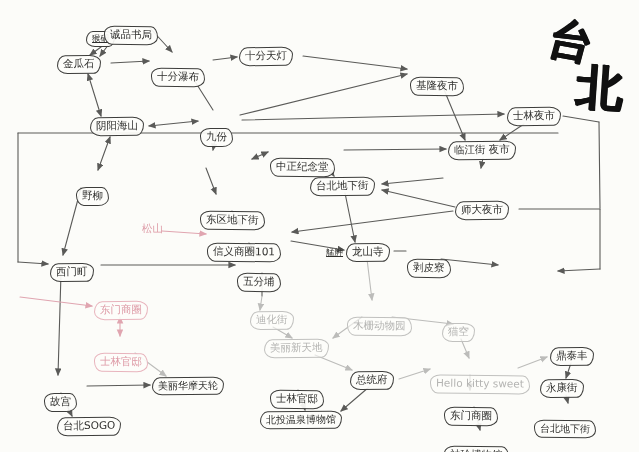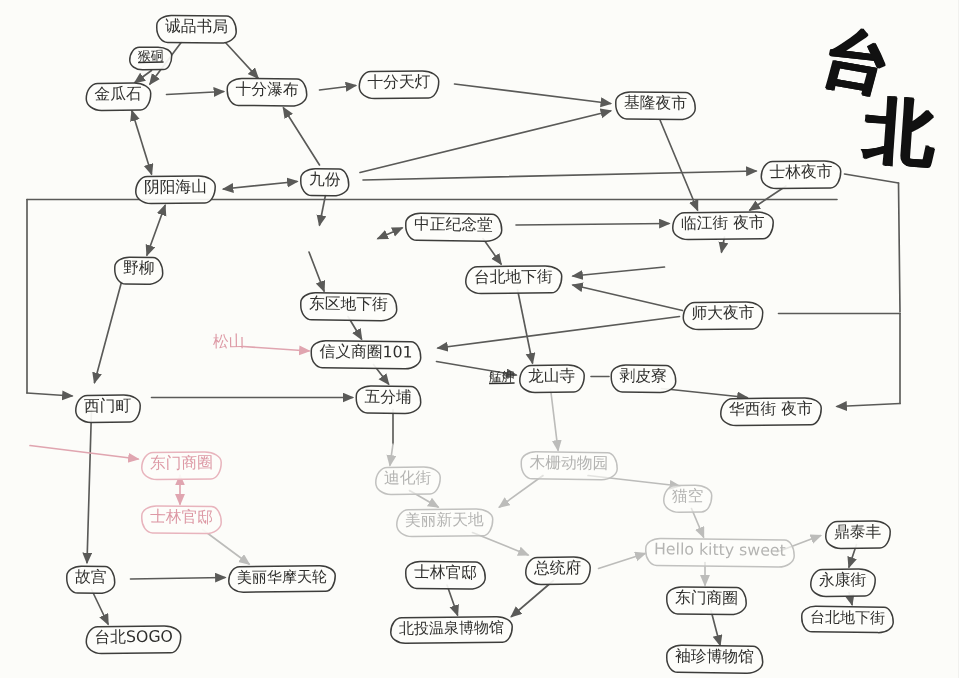--- a/index.html
+++ b/index.html
@@ -15,21 +15,21 @@
   .ep{stroke:#e0a5b0;stroke-width:1.1;}
   .node{
     position:absolute;
     border:1.5px solid #3d3d3b;
     border-radius:10px 14px 9px 13px / 13px 9px 14px 10px;
     padding:1px 5px 2px;
     font-size:10.5px;line-height:1.3;
     color:#2f2f2d;background:rgba(253,253,250,.92);
     white-space:nowrap;transform:rotate(-0.6deg);
   }
-  .node.alt{transform:rotate(0.7deg);border-radius:13px 9px 14px 10px / 9px 14px 10px 13px;}
+  .node.alt{transform:rotate(0.7deg);border-radius:13px 9px 14px 10px / 9px 14px 10px 13px;margin-top:16px;}
   .node.g{border-color:#c1c1bf;color:#b4b4b2;background:rgba(253,253,250,.6);}
   .node.p{border-color:#e8b4bd;color:#dd99a5;}
   .node.plain{border:none;background:transparent;padding:0 2px;}
   .node.tiny{font-size:8.5px;text-decoration:underline;}
   .node.small{font-size:10px;}
   .title-char{
     position:absolute;font-family:"DejaVu Serif",serif;font-weight:bold;color:#111;
     text-shadow:0.7px 0 #111,-0.7px 0 #111,0 0.7px #111,1px 0.8px #111;
   }
   .c1{left:549px;top:12px;font-size:44px;transform:rotate(10deg) skewX(-5deg);}
@@ -140,21 +140,20 @@
   <div class="node" style="left:310px;top:177px">台北地下街</div>
   <div class="node alt" style="left:200px;top:195px">东区地下街</div>
   <div class="node" style="left:455px;top:201px">师大夜市</div>
   <div class="node p plain" style="left:140px;top:222px">松山</div>
   <div class="node alt" style="left:207px;top:227px">信义商圈101</div>
   <div class="node plain tiny" style="left:324px;top:247px">艋舺</div>
   <div class="node" style="left:346px;top:243px">龙山寺</div>
   <div class="node alt" style="left:407px;top:243px">剥皮寮</div>
   <div class="node" style="left:50px;top:263px">西门町</div>
   <div class="node alt" style="left:237px;top:257px">五分埔</div>
-  <div class="node" style="left:480px;top:265px">华西街 夜市</div>
   <div class="node p" style="left:94px;top:301px">东门商圈</div>
   <div class="node g" style="left:250px;top:311px">迪化街</div>
   <div class="node g alt" style="left:347px;top:301px">木栅动物园</div>
   <div class="node g" style="left:442px;top:323px">猫空</div>
   <div class="node p alt" style="left:94px;top:337px">士林官邸</div>
   <div class="node g" style="left:264px;top:339px">美丽新天地</div>
   <div class="node g alt" style="left:430px;top:359px">Hello kitty sweet</div>
   <div class="node" style="left:550px;top:347px">鼎泰丰</div>
   <div class="node alt" style="left:44px;top:377px">故宫</div>
   <div class="node small" style="left:152px;top:377px">美丽华摩天轮</div>

